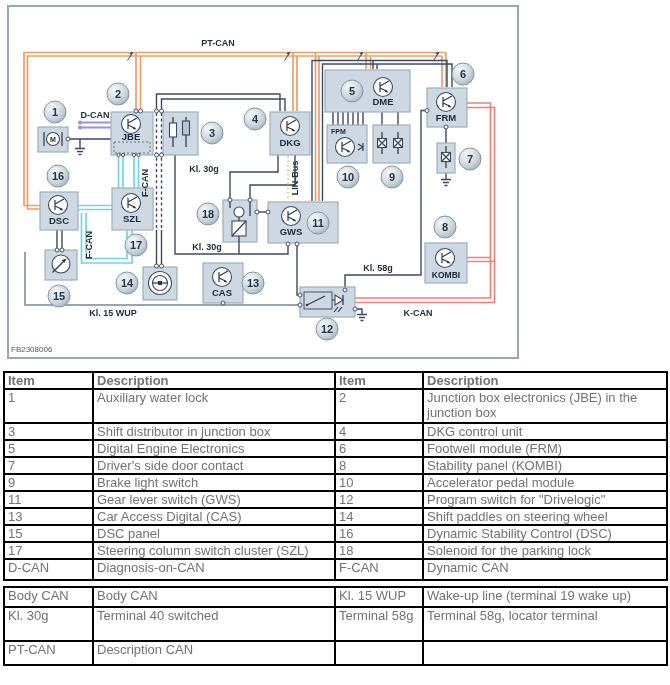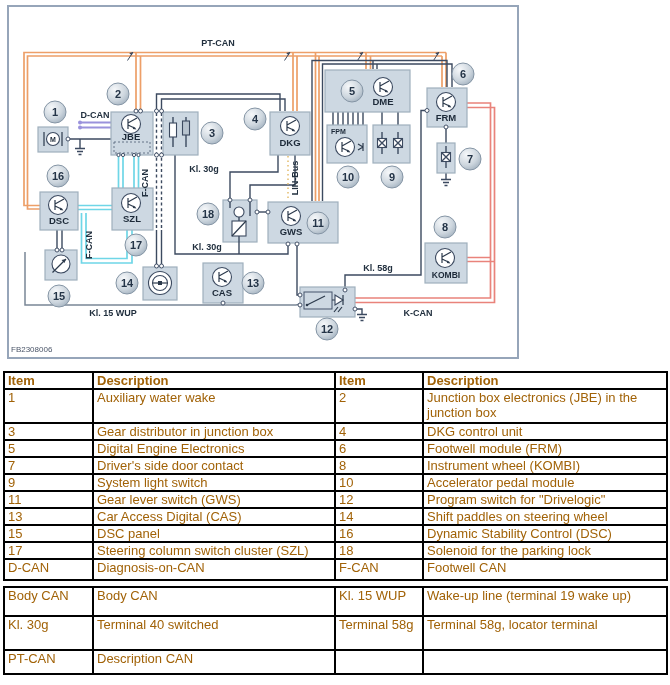--- a/index.html
+++ b/index.html
@@ -22,21 +22,21 @@
   .term{fill:#fff;stroke:#45536a;stroke-width:1;}
   .dot-d{fill:var(--c-d-can);}
   .numc{fill:url(#numg);stroke:#8595a5;stroke-width:1;}
   .num{font:bold 11px "Liberation Sans",sans-serif;fill:#243447;text-anchor:middle;}
   .lbl{font:bold 9px "Liberation Sans",sans-serif;fill:#22303f;text-anchor:middle;}
   .mlbl{font:bold 9.5px "Liberation Sans",sans-serif;fill:#1c2938;text-anchor:middle;}
   .slbl{font:bold 7px "Liberation Sans",sans-serif;fill:#1c2938;}
   .fig{font:8px "Liberation Sans",sans-serif;fill:#4a5568;}
   
   .tbl{border-collapse:collapse;table-layout:fixed;width:663px;margin-left:3px;}
-  .tbl td,.tbl th{border:2px solid #000;font:13px/15px "Liberation Sans",sans-serif;color:#a16207;
+  .tbl td,.tbl th{border:2px solid #000;font:13px/15px "Liberation Sans",sans-serif;color:#737373;
       padding:0 2px 0 3px;vertical-align:top;overflow:hidden;text-align:left;}
   .tbl th{font-weight:bold;}
   .ic{white-space:nowrap;}
   .wrap{white-space:normal;padding-right:26px;border-radius:9px;}
   #tblA{margin-top:6px;}
   #tblB{margin-top:5px;}
 </style>
 </head>
 <body>
 
@@ -370,45 +370,45 @@
       </colgroup>
   <tbody>
         <tr style="height:15px">
     <th>Item</th>
     <th>Description</th>
     <th>Item</th>
     <th>Description</th>
   </tr>
   <tr style="height:34px">
     <td class="ic">1</td>
-    <td>Auxiliary water wake</td>
+    <td>Auxiliary water lock</td>
     <td class="ic">2</td>
     <td>Junction box electronics (JBE) in the junction box</td>
   </tr>
   <tr style="height:17px">
     <td class="ic">3</td>
-    <td>Gear distributor in junction box</td>
+    <td>Shift distributor in junction box</td>
     <td class="ic">4</td>
     <td>DKG control unit</td>
   </tr>
   <tr style="height:17px">
     <td class="ic">5</td>
     <td>Digital Engine Electronics</td>
     <td class="ic">6</td>
     <td>Footwell module (FRM)</td>
   </tr>
   <tr style="height:17px">
     <td class="ic">7</td>
     <td>Driver's side door contact</td>
     <td class="ic">8</td>
-    <td>Instrument wheel (KOMBI)</td>
+    <td>Stability panel (KOMBI)</td>
   </tr>
   <tr style="height:17px">
     <td class="ic">9</td>
-    <td>System light switch</td>
+    <td>Brake light switch</td>
     <td class="ic">10</td>
     <td>Accelerator pedal module</td>
   </tr>
   <tr style="height:17px">
     <td class="ic">11</td>
     <td>Gear lever switch (GWS)</td>
     <td class="ic">12</td>
     <td>Program switch for "Drivelogic"</td>
   </tr>
   <tr style="height:17px">
@@ -426,34 +426,34 @@
   <tr style="height:17px">
     <td class="ic">17</td>
     <td>Steering column switch cluster (SZL)</td>
     <td class="ic">18</td>
     <td>Solenoid for the parking lock</td>
   </tr>
   <tr style="height:21px">
     <td class="ic">D-CAN</td>
     <td>Diagnosis-on-CAN</td>
     <td class="ic">F-CAN</td>
-    <td>Footwell CAN</td>
+    <td>Dynamic CAN</td>
   </tr>
 </tbody>
     </table>
 
 <table class="tbl" id="tblB">
   <colgroup>
         <col style="width:89px">
         <col style="width:242px">
         <col style="width:88px">
         <col style="width:244px">
       </colgroup>
   <tbody>
-        <tr style="height:29px">
+        <tr style="height:20px">
     <td class="ic">Body CAN</td>
     <td>Body CAN</td>
     <td class="ic">Kl. 15 WUP</td>
     <td>Wake-up line (terminal 19 wake up)</td>
   </tr>
   <tr style="height:34px">
     <td class="ic">Kl. 30g</td>
     <td>Terminal 40 switched</td>
     <td class="ic wrap">Terminal 58g</td>
     <td>Terminal 58g, locator terminal</td>

